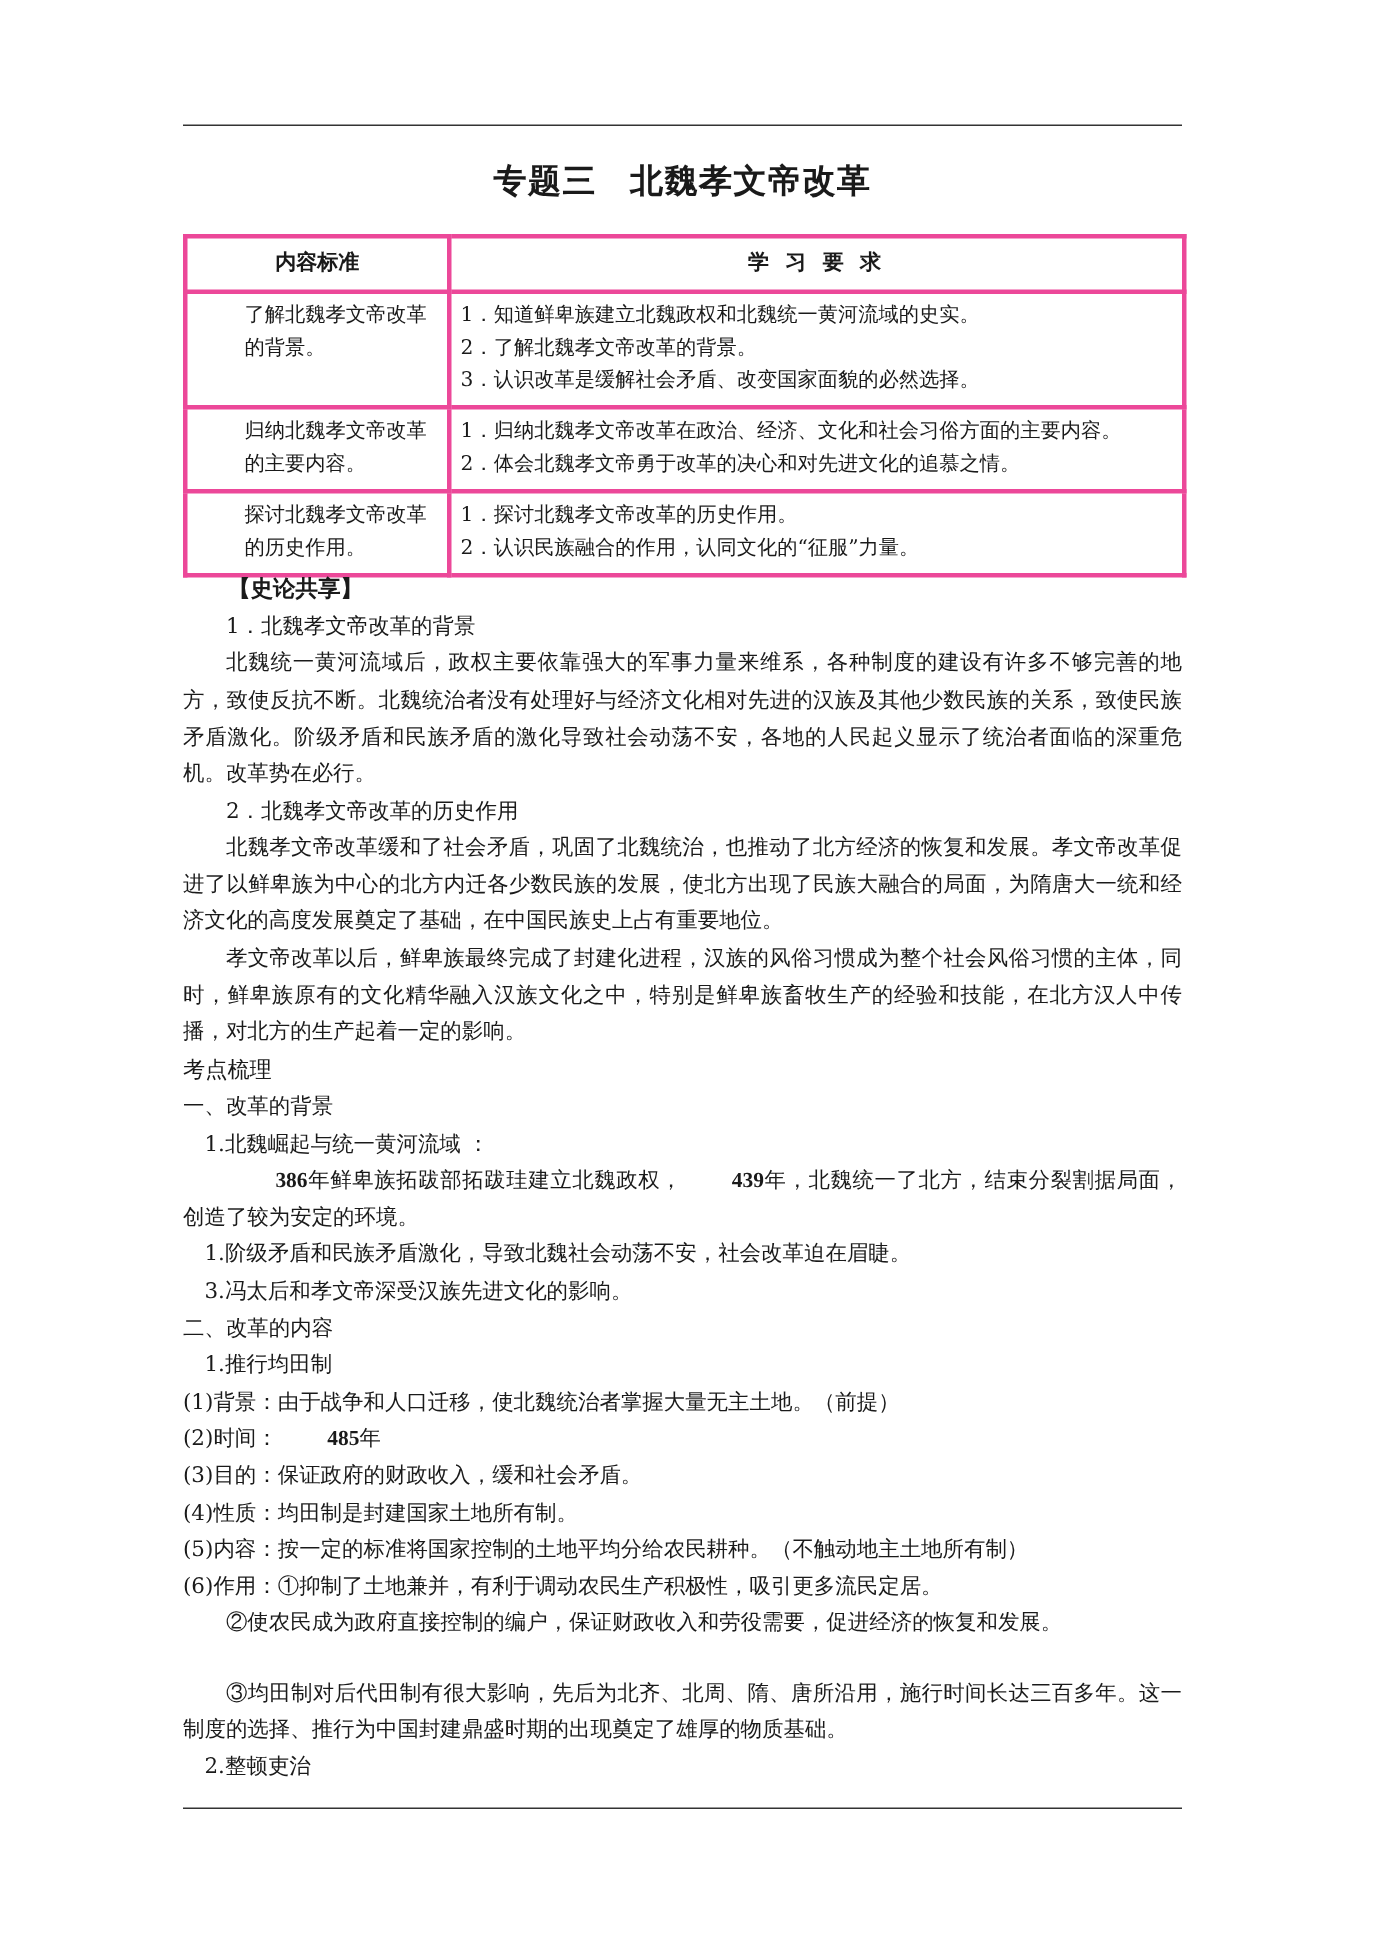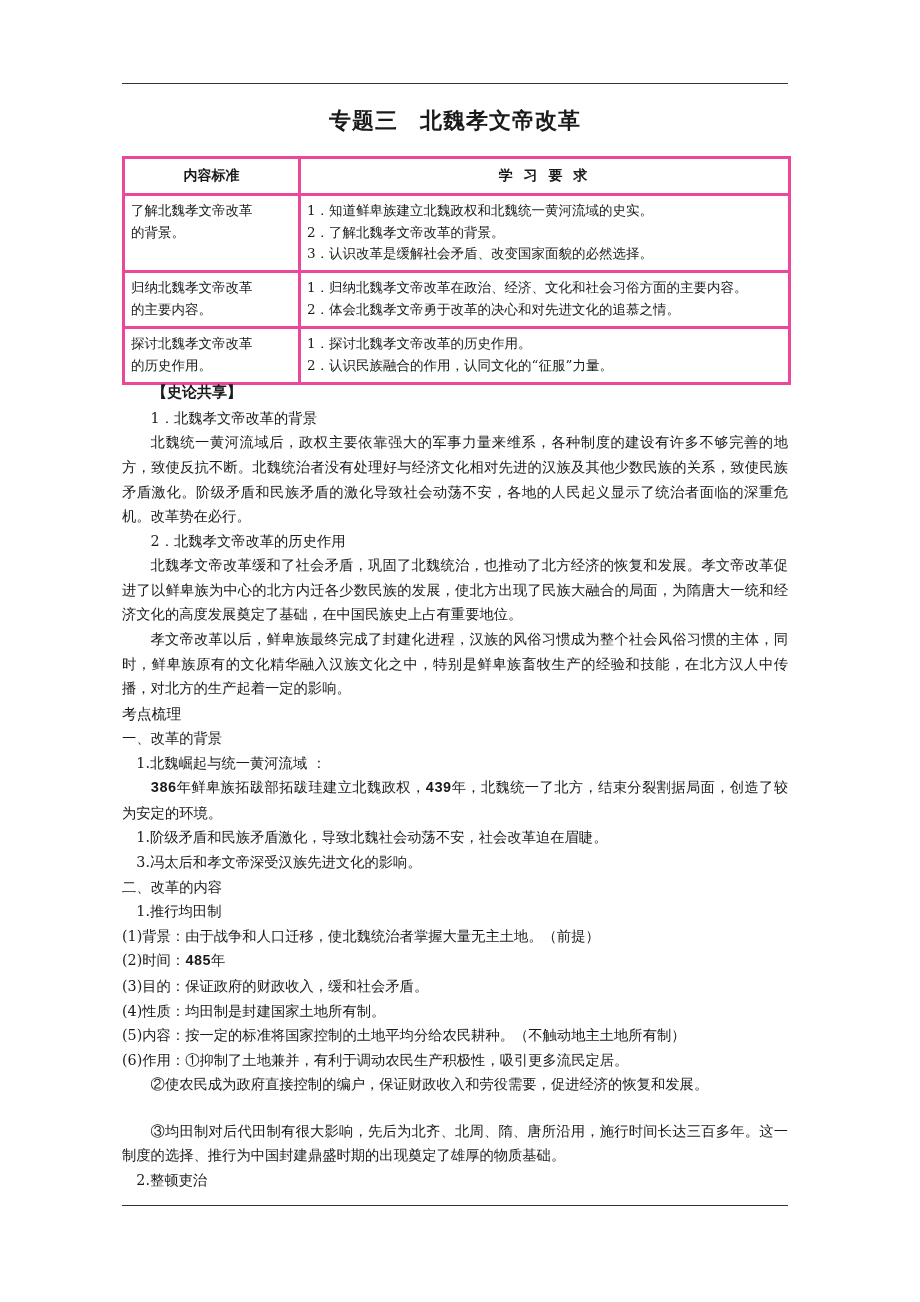--- a/index.html
+++ b/index.html
@@ -60,21 +60,21 @@
   }
   .req-table th {
     text-align: center;
     font-weight: 700;
     padding: 5px 6px 6px 6px;
     font-size: 14px;
   }
   .req-table col.c1 { width: 176px; }
   .req-table col.c2 { width: 490px; }
   .th-spaced { letter-spacing: 3px; }
-  .cell-line { display: block; white-space: nowrap; }
+  .cell-line { display: block; white-space: nowrap; margin-left: 32px; }
   .hang {
     display: block;
     padding-left: 21px;
     text-indent: -21px;
   }
 
   
   .body-block {
     position: absolute;
     left: 122px;
@@ -92,21 +92,21 @@
   .b-head {
     font-weight: 400;
     font-size: 14.8px;
     font-family: "DejaVu Sans", "Liberation Sans", sans-serif;
   }
   .shilun {
     font-weight: 700;
     font-size: 15px;
     font-family: "DejaVu Sans", "Liberation Sans", sans-serif;
   }
-  .numb { font-weight: 700; font-family: Liberation Mono, monospace; }
+  .numb { font-weight: 700; font-family: Liberation Serif, serif; margin-left: 33px; }
   .blank-line { height: 22px; }
 </style>
 </head>
 <body>
 
 <div class="page">
 
   <div class="rule header-rule"></div>
 
   <div class="doc-title">

